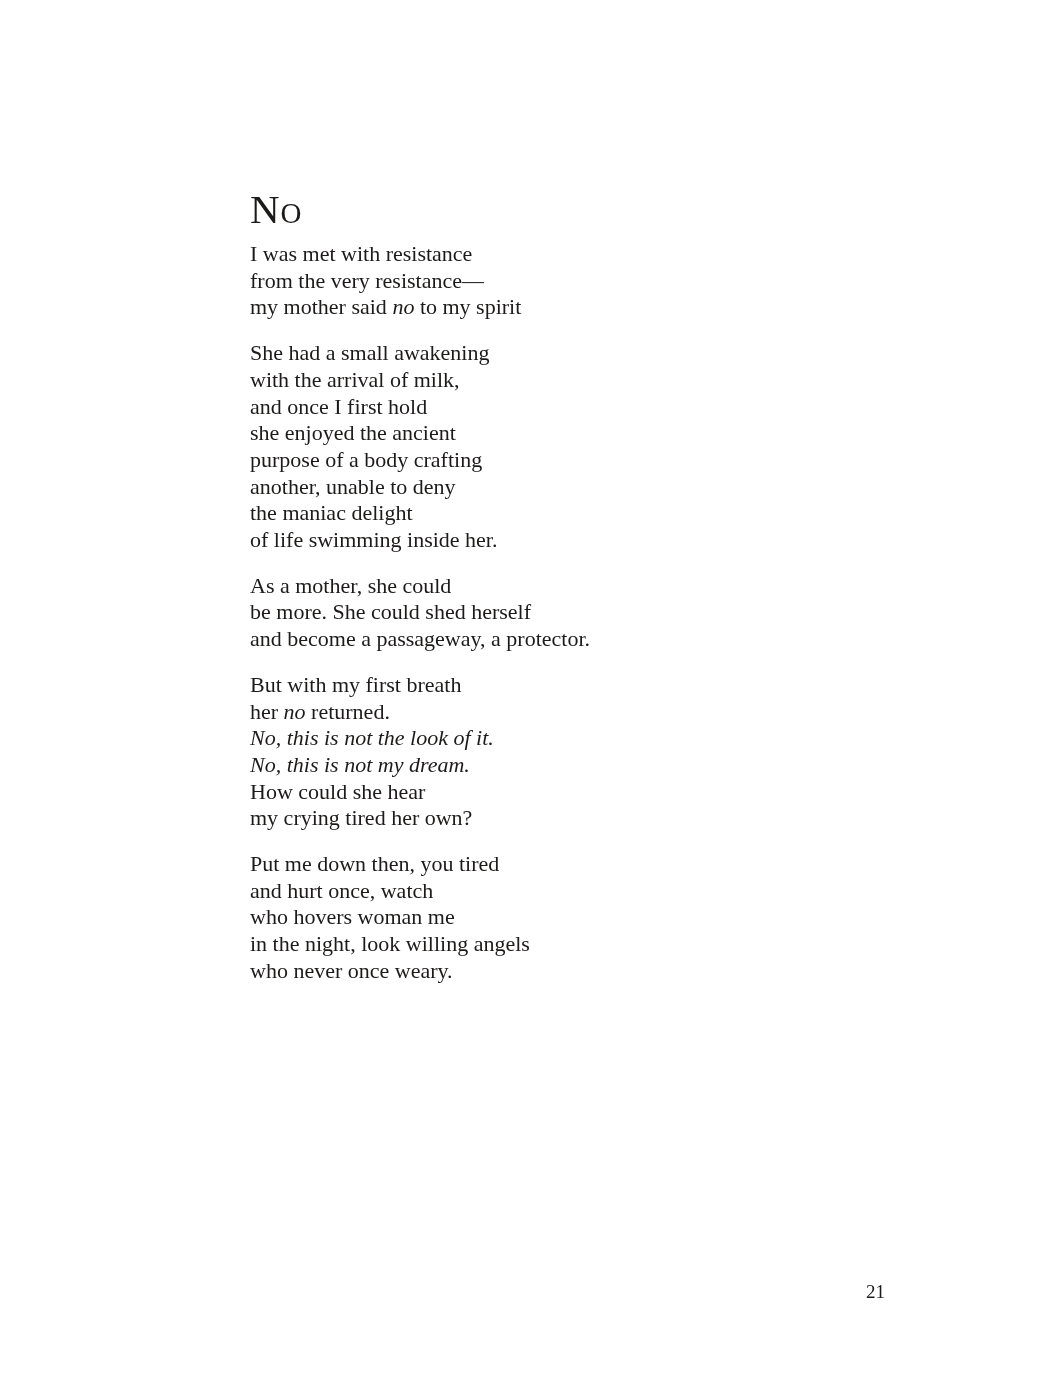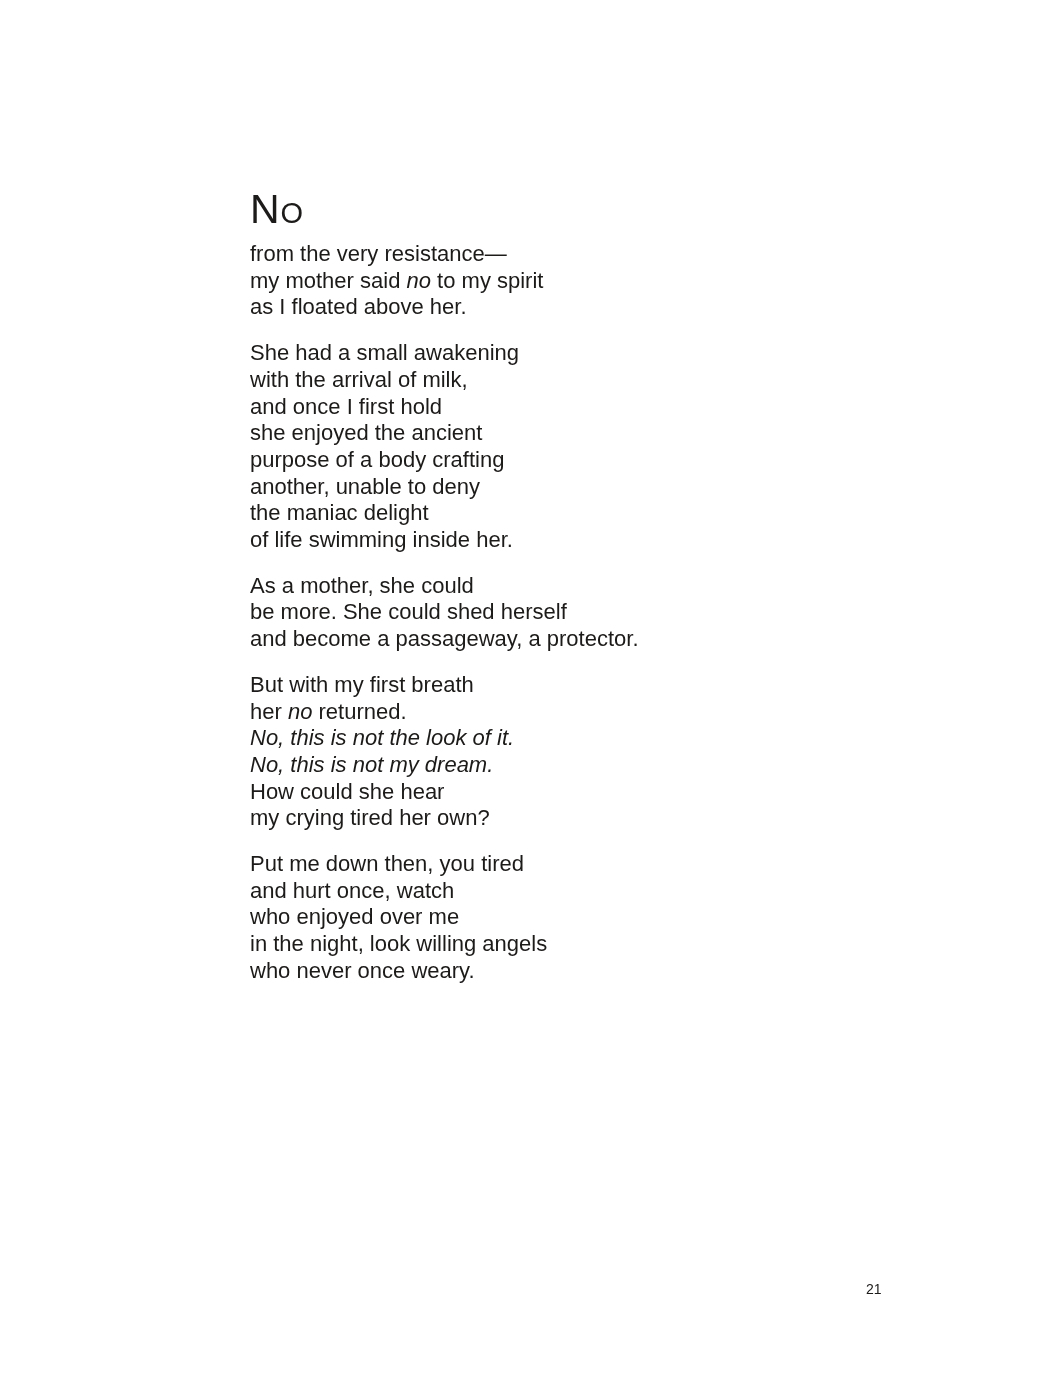--- a/index.html
+++ b/index.html
@@ -5,21 +5,21 @@
   html, body {
     margin: 0;
     padding: 0;
     background: #ffffff;
   }
   .page {
     position: relative;
     width: 1064px;
     height: 1396px;
     background: #ffffff;
-    font-family: Liberation Sans, sans-serif;
+    font-family: Liberation Serif, serif;
     color: #1d1b1a;
     overflow: hidden;
   }
   .title {
     position: absolute;
     left: 250px;
     top: 162px;
     font-size: 41px;
     line-height: 1;
     font-weight: 400;
@@ -42,35 +42,35 @@
   .line {
     white-space: pre-wrap;
   }
   .it {
     font-style: italic;
   }
   .page-number {
     position: absolute;
     left: 866px;
     top: 1282px;
-    font-size: 14px;
+    font-size: 19px;
     line-height: 1.1;
     color: #1d1b1a;
   }
 </style>
 </head>
 <body>
 
 <div class="page">
   <h1 class="title">No</h1>
   <div class="poem">
       <div class="stanza">
+        <div class="line"><span>I was met with resistance</span></div>
         <div class="line"><span>from the very resistance—</span></div>
         <div class="line"><span>my mother said </span><span class="it">no</span><span> to my spirit</span></div>
-        <div class="line"><span>as I floated above her.</span></div>
       </div>
       <div class="stanza">
         <div class="line"><span>She had a small awakening</span></div>
         <div class="line"><span>with the arrival of milk,</span></div>
         <div class="line"><span>and once I first hold</span></div>
         <div class="line"><span>she enjoyed the ancient</span></div>
         <div class="line"><span>purpose of a body crafting</span></div>
         <div class="line"><span>another, unable to deny</span></div>
         <div class="line"><span>the maniac delight</span></div>
         <div class="line"><span>of life swimming inside her.</span></div>
@@ -84,19 +84,19 @@
         <div class="line"><span>But with my first breath</span></div>
         <div class="line"><span>her </span><span class="it">no</span><span> returned.</span></div>
         <div class="line"><span class="it">No, this is not the look of it.</span></div>
         <div class="line"><span class="it">No, this is not my dream.</span></div>
         <div class="line"><span>How could she hear</span></div>
         <div class="line"><span>my crying tired her own?</span></div>
       </div>
       <div class="stanza">
         <div class="line"><span>Put me down then, you tired</span></div>
         <div class="line"><span>and hurt once, watch</span></div>
-        <div class="line"><span>who enjoyed over me</span></div>
+        <div class="line"><span>who hovers woman me</span></div>
         <div class="line"><span>in the night, look willing angels</span></div>
         <div class="line"><span>who never once weary.</span></div>
       </div>
     </div>
   <div class="page-number">21</div>
 </div>
 
 </body></html>

